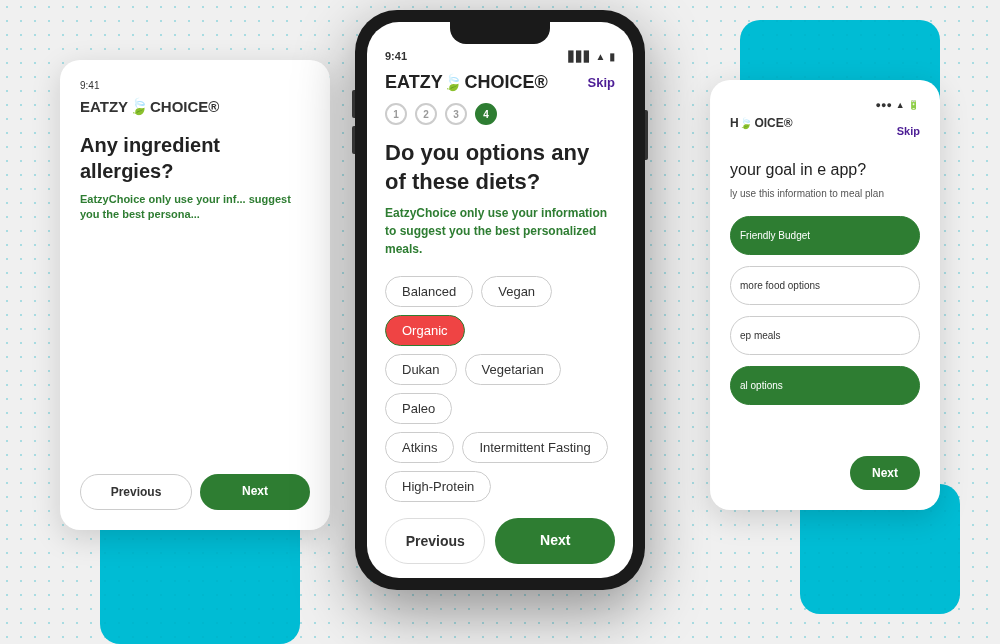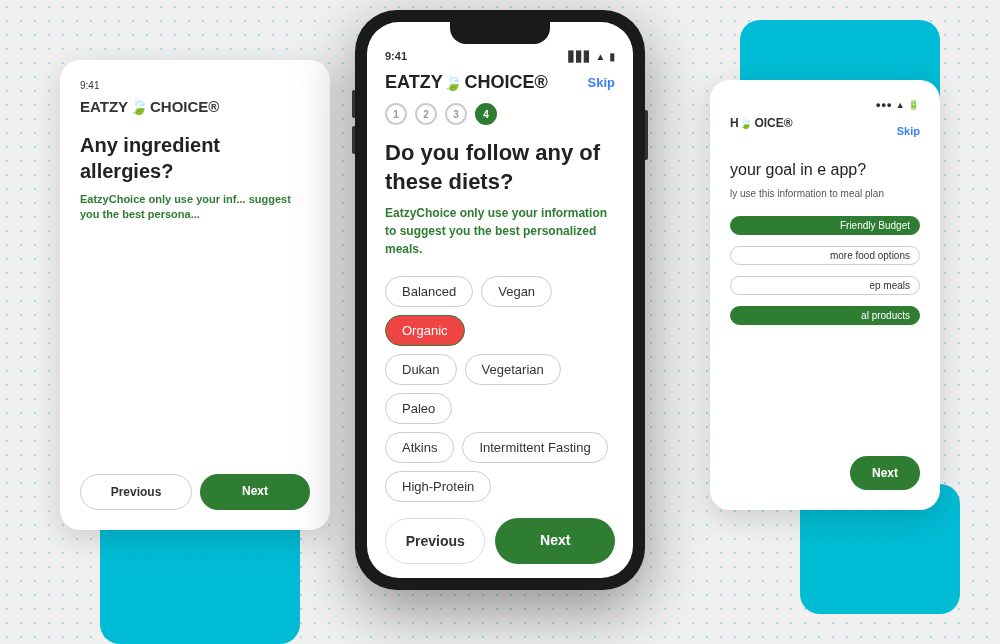--- a/index.html
+++ b/index.html
@@ -184,27 +184,26 @@
     }
     .bg-card-right .sub-text {
       font-size: 10px;
       color: #555;
       margin-bottom: 12px;
       line-height: 1.4;
     }
     .chip-small {
       border: 1.5px solid #ccc;
       border-radius: 20px;
-      padding: 3px 9px;
+      padding: 13px 9px;
       font-size: 10px;
       color: #333;
       background: white;
       display: inline-block;
       margin: 3px 0;
-      text-align: right;
     }
     .chip-small.active {
       background: #2e7d32;
       color: white;
       border-color: #2e7d32;
     }
 
     
     .main-phone {
       position: absolute;
@@ -281,21 +280,21 @@
       color: #222;
       display: flex;
       align-items: center;
     }
     .leaf-icon {
       color: #2e7d32;
       font-size: 16px;
       margin: 0 1px;
     }
     .skip-btn {
-      color: #3b82f6;
+      color: #4c1d95;
       font-size: 13px;
       font-weight: 600;
     }
 
     
     .step-indicators {
       display: flex;
       gap: 8px;
       align-items: center;
       margin-bottom: 14px;
@@ -468,21 +467,21 @@
         <span>OICE®</span>
     </div>
     <div class="skip-btn" style="font-size:11px;">Skip</div>
   </div>
   <h2>your goal in e app?</h2>
   <p class="sub-text" style="font-size:10px;">ly use this information to meal plan</p>
   <div style="display:flex;flex-direction:column;gap:5px;">
     <div class="chip-small active">Friendly Budget</div>
     <div class="chip-small">more food options</div>
     <div class="chip-small">ep meals</div>
-    <div class="chip-small active">al products</div>
+    <div class="chip-small active">al options</div>
   </div>
   <div style="position:absolute;bottom:20px;right:20px;">
     <div class="btn-next" style="padding:10px 22px;font-size:12px;font-weight:600;background:#2e7d32;color:white;border-radius:25px;text-align:center;">Next</div>
   </div>
 </div>
 
 <div class="main-phone">
   <div class="phone-shell">
     <div class="phone-vol-up"></div>
     <div class="phone-vol-down"></div>
@@ -510,21 +509,21 @@
           <div class="skip-btn">Skip</div>
         </div>
 
         <div class="step-indicators">
           <div class="step-dot">1</div>
           <div class="step-dot">2</div>
           <div class="step-dot">3</div>
           <div class="step-dot active">4</div>
         </div>
 
-        <div class="question-title">Do you follow any of these diets?</div>
+        <div class="question-title">Do you options any of these diets?</div>
         <div class="question-sub">
           <span>EatzyChoice</span><span> only use your information to suggest you the best personalized meals.</span>
         </div>
 
         <div class="options-grid">
           <div class="options-row">
             <div class="option-chip">Balanced</div>
             <div class="option-chip">Vegan</div>
             <div class="option-chip selected">Organic</div>
           </div>

